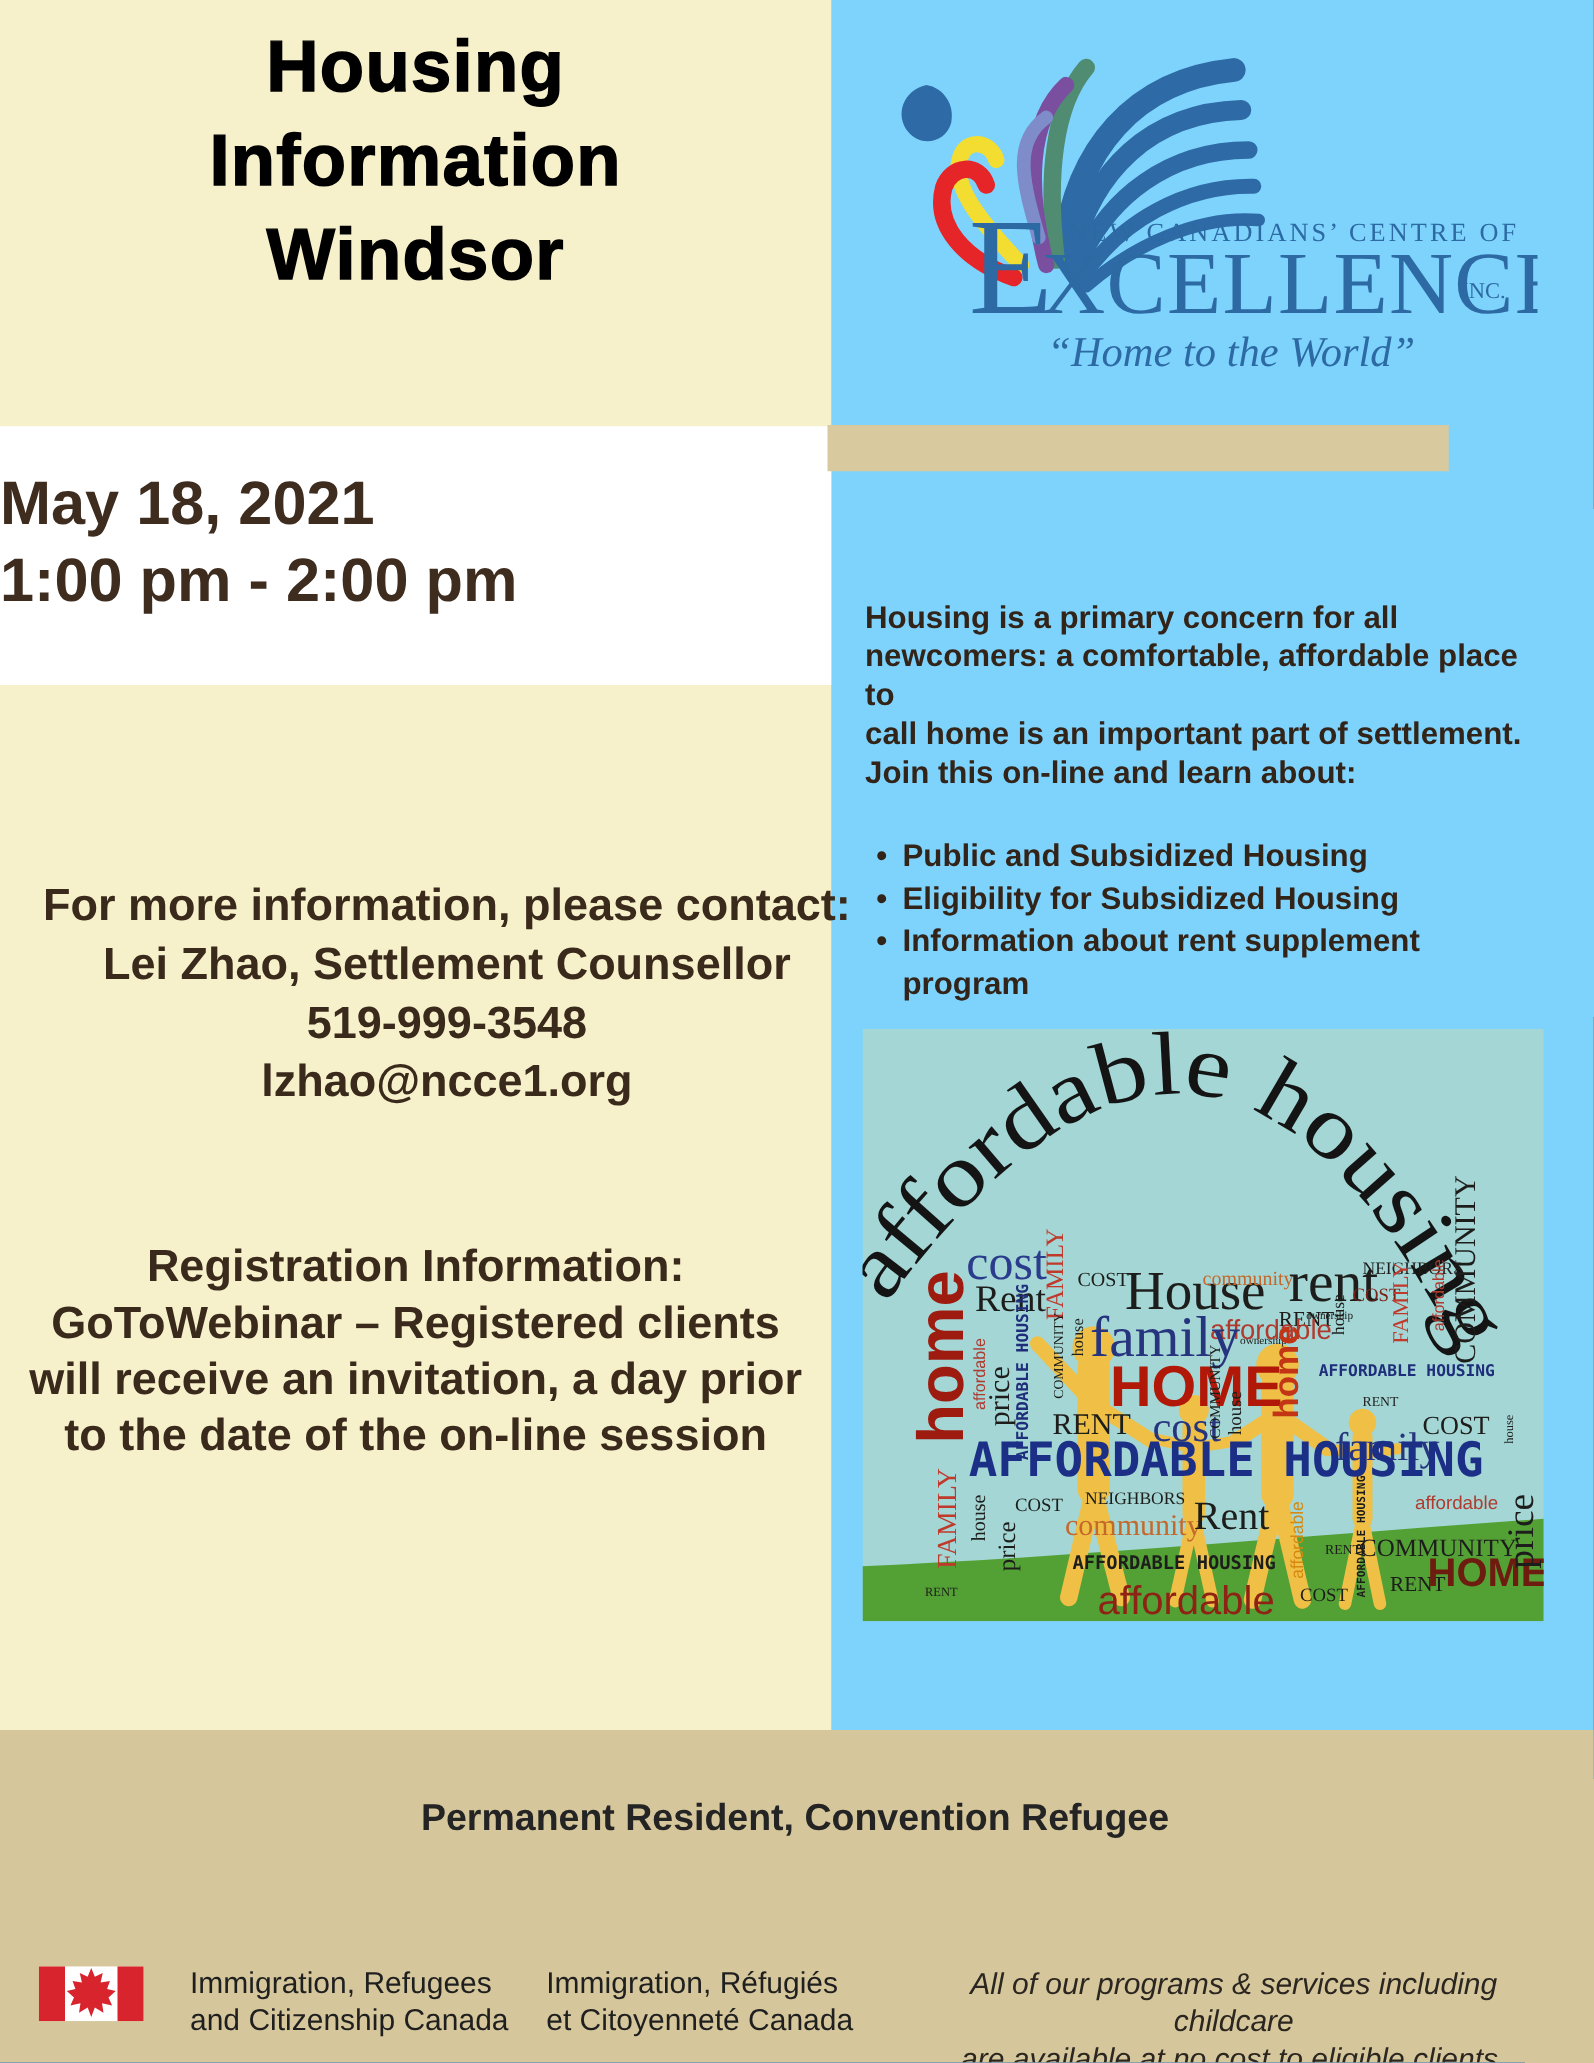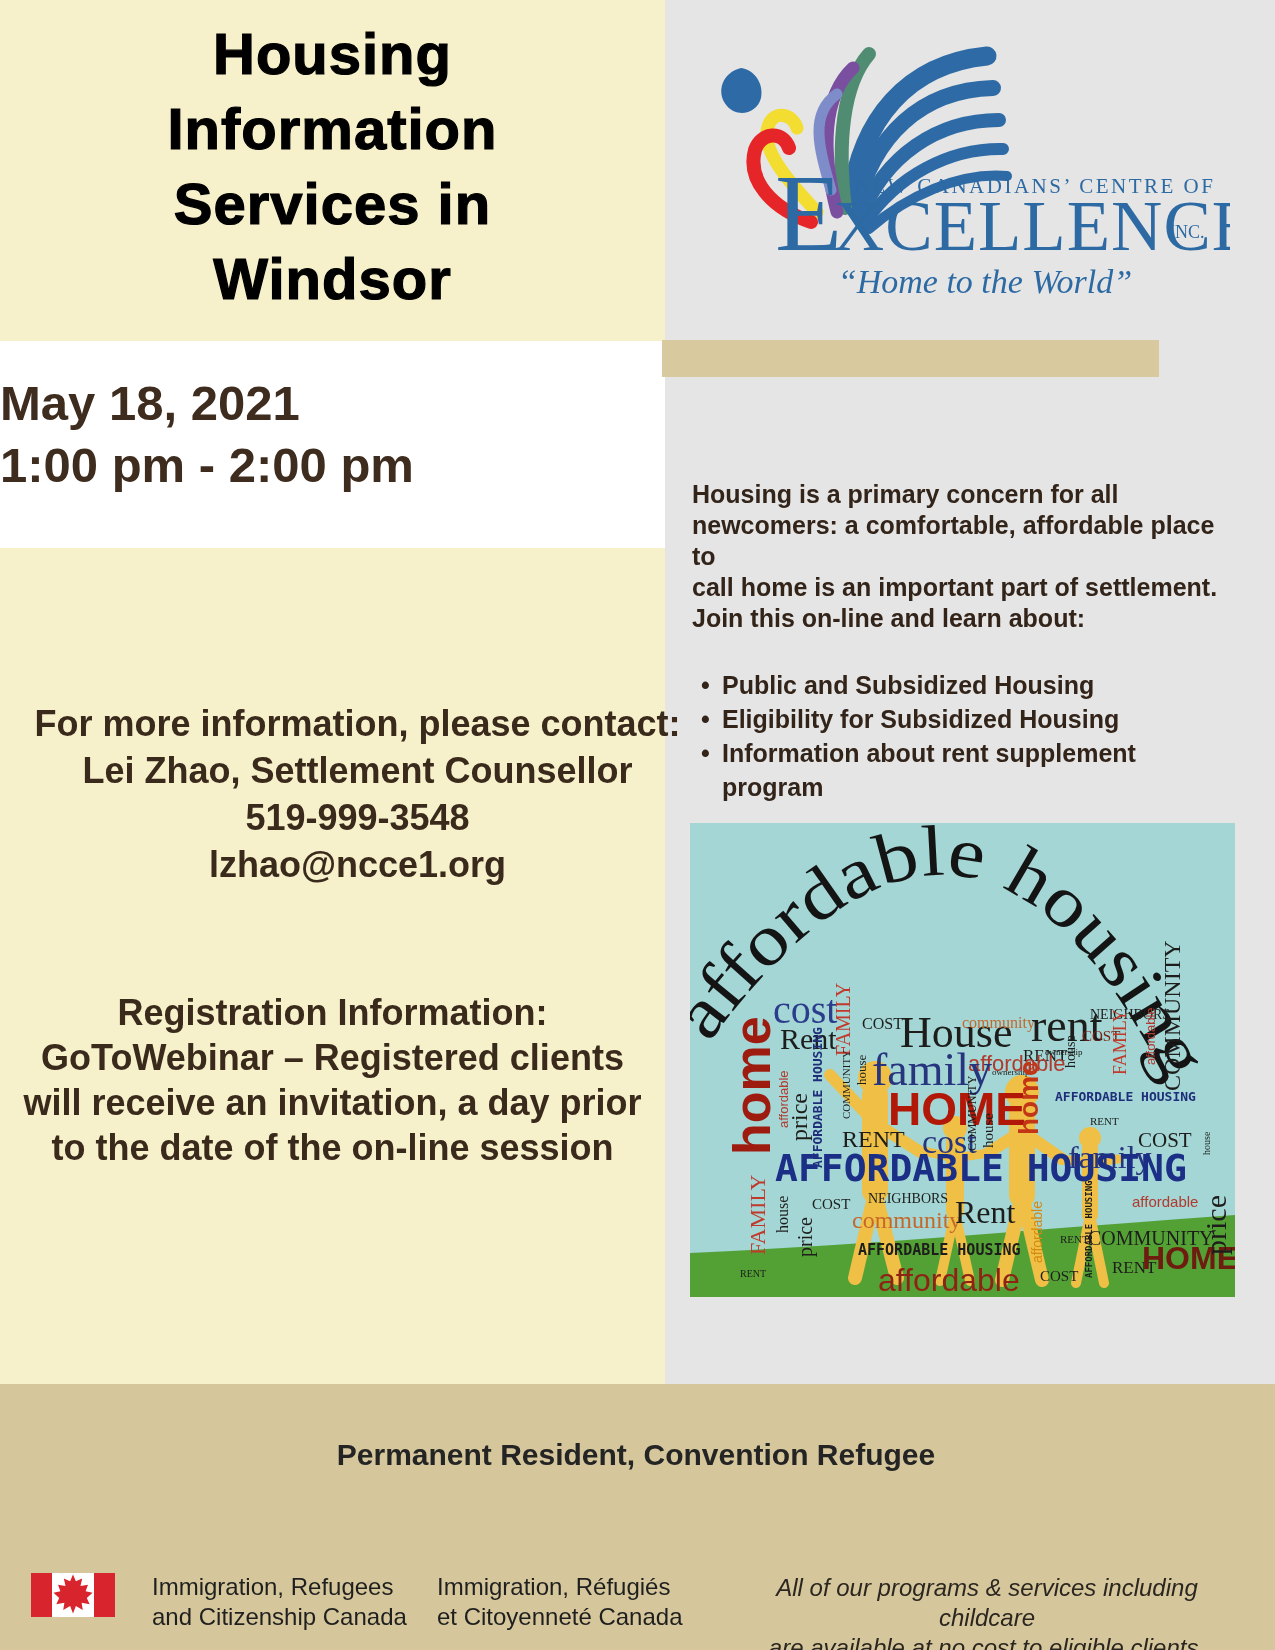--- a/index.html
+++ b/index.html
@@ -1,16 +1,16 @@
 <!DOCTYPE html>
 <html><head>
 <meta charset="utf-8">
 <style>
   html,body{margin:0;padding:0;background:#777;}
-  .page{position:relative;width:1275px;height:1650px;margin:0 auto;background:#e5e5e5;overflow:hidden;
+  .page{position:relative;width:1275px;height:1650px;margin:0 auto;background:#7dd3fc;overflow:hidden;
         font-family:"Liberation Sans",sans-serif;}
   
   .left-col{position:absolute;left:0;top:0;width:665px;height:1384px;background:#F6F0CB;}
   .white-band{position:absolute;left:0;top:341px;width:665px;height:207px;background:#ffffff;}
   .title{position:absolute;left:0;top:16px;width:665px;text-align:center;color:#000;
          font-size:58px;line-height:75px;font-weight:bold;-webkit-text-stroke:1.2px #000;letter-spacing:1px;}
   .date{position:absolute;left:0;top:372px;width:665px;text-align:left;color:#3E2C1E;
         font-size:49px;line-height:62px;font-weight:bold;}
   .contact{position:absolute;left:0;top:700px;width:665px;text-align:center;color:#3A2A1C;
            font-size:36px;line-height:47px;font-weight:bold;margin-left:25px;}
@@ -39,21 +39,20 @@
 </head>
 <body>
 
 <div class="page">
 
   <div class="left-col"></div>
   <div class="white-band"></div>
   <div class="title">
       <div>Housing</div>
       <div>Information</div>
-      <div>Services in</div>
       <div>Windsor</div>
     </div>
   <div class="date">
       <div>May 18, 2021</div>
       <div>1:00 pm - 2:00 pm</div>
     </div>
   <div class="contact">
       <div>For more information, please contact:</div>
       <div>Lei Zhao, Settlement Counsellor</div>
       <div>519-999-3548</div>

